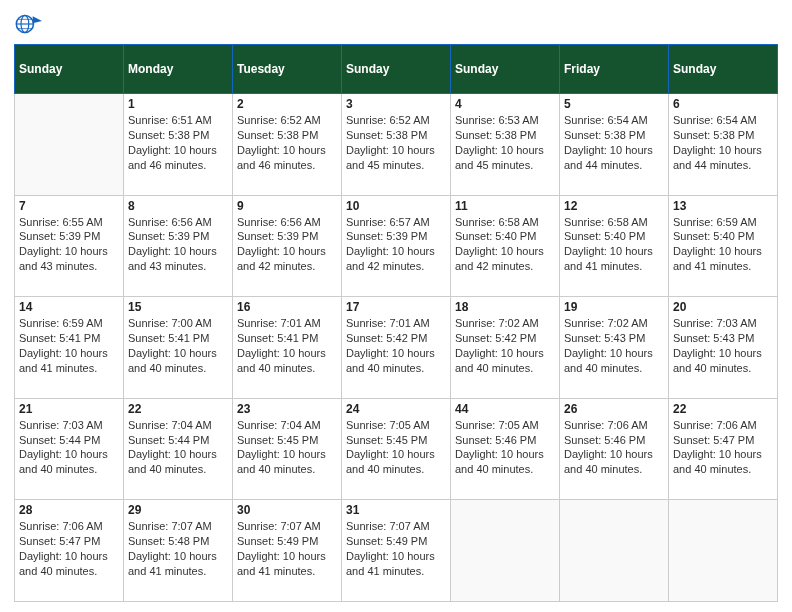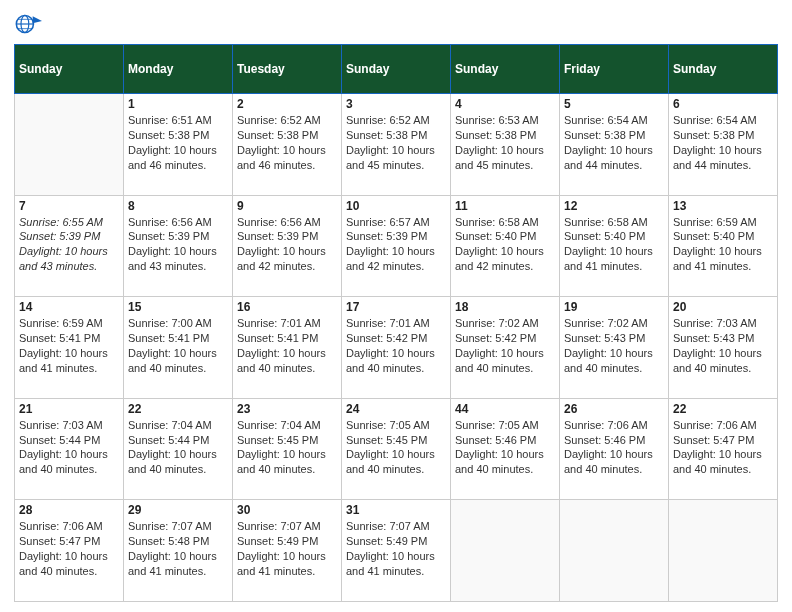--- a/index.html
+++ b/index.html
@@ -175,21 +175,21 @@
             <span class="day-number">6</span>
             <div class="day-info" style="white-space: pre-line;">Sunrise: 6:54 AM
 Sunset: 5:38 PM
 Daylight: 10 hours
 and 44 minutes.</div>
           </td>
         </tr>
         <tr>
           <td>
             <span class="day-number">7</span>
-            <div class="day-info" style="white-space: pre-line; font-style: italic;">Sunrise: 6:55 AM
+            <div class="day-info" style="white-space: pre-line;">Sunrise: 6:55 AM
 Sunset: 5:39 PM
 Daylight: 10 hours
 and 43 minutes.</div>
           </td>
           <td>
             <span class="day-number">8</span>
             <div class="day-info" style="white-space: pre-line;">Sunrise: 6:56 AM
 Sunset: 5:39 PM
 Daylight: 10 hours
 and 43 minutes.</div>

